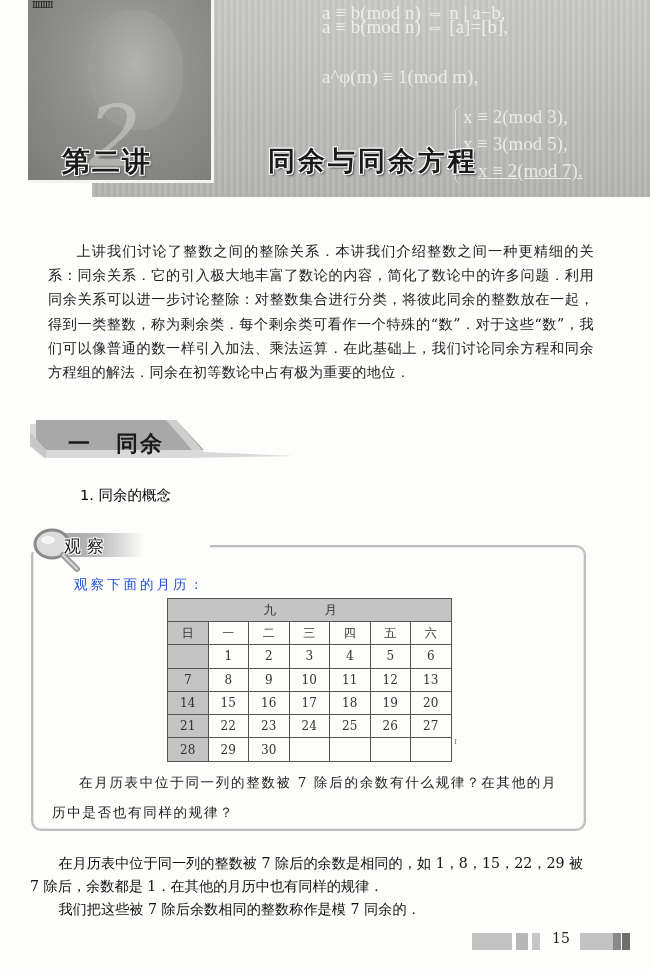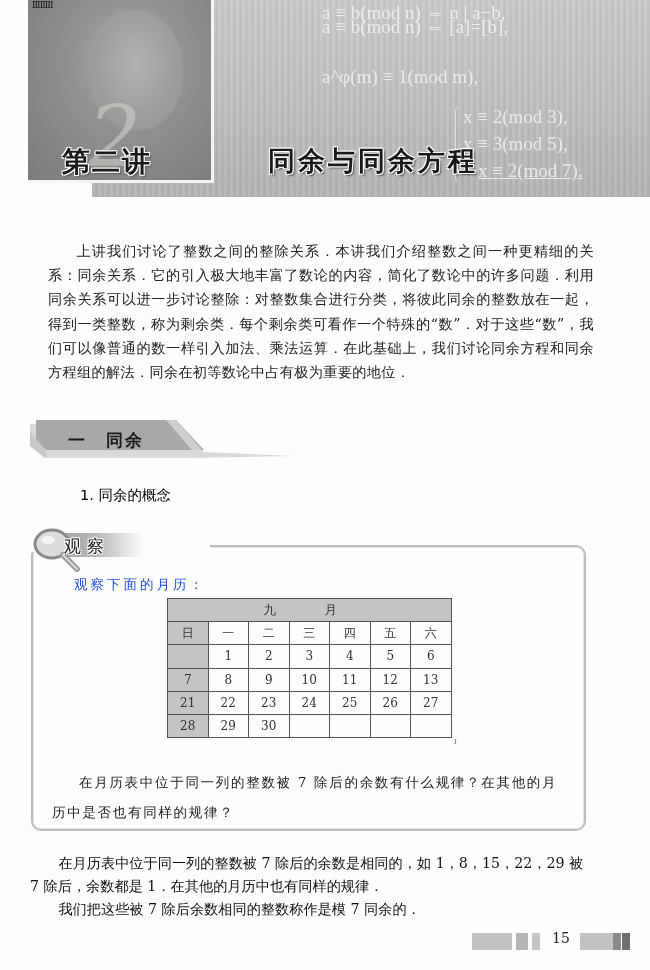--- a/index.html
+++ b/index.html
@@ -62,21 +62,21 @@
   
   .para {
     position: absolute; left: 36px; width: 546px; font-size: 14.2px; line-height: 24.2px;
     text-align: justify; letter-spacing: 0.3px;
   }
   .para p { margin: 0; text-indent: 2em; }
   
   .section-head { position: absolute; left: 26px; top: 418px; width: 270px; height: 40px; }
   .section-head svg { position: absolute; left: 0; top: 0; }
   .section-label {
-    position: absolute; left: 42px; top: 11px; font-size: 17px; font-weight: bold; color: #1a1a1a;
+    position: absolute; left: 42px; top: 11px; font-size: 22px; font-weight: bold; color: #1a1a1a;
     letter-spacing: 2px;
   }
   .subsection {
     position: absolute; left: 80px; top: 486px; font-size: 14.5px; color: #000000;
     font-family: "DejaVu Sans", sans-serif;
   }
   
   .observe-box {
     position: absolute; left: 31px; top: 545px; width: 551px; height: 282px;
     border: 2px solid #bdbdbd; border-radius: 10px;
@@ -202,20 +202,29 @@
   <tr>
     <td class="sunday">7</td>
     <td>8</td>
     <td>9</td>
     <td>10</td>
     <td>11</td>
     <td>12</td>
     <td>13</td>
   </tr>
   <tr>
+    <td class="sunday">14</td>
+    <td>15</td>
+    <td>16</td>
+    <td>17</td>
+    <td>18</td>
+    <td>19</td>
+    <td>20</td>
+  </tr>
+  <tr>
     <td class="sunday">21</td>
     <td>22</td>
     <td>23</td>
     <td>24</td>
     <td>25</td>
     <td>26</td>
     <td>27</td>
   </tr>
   <tr>
     <td class="sunday">28</td>

